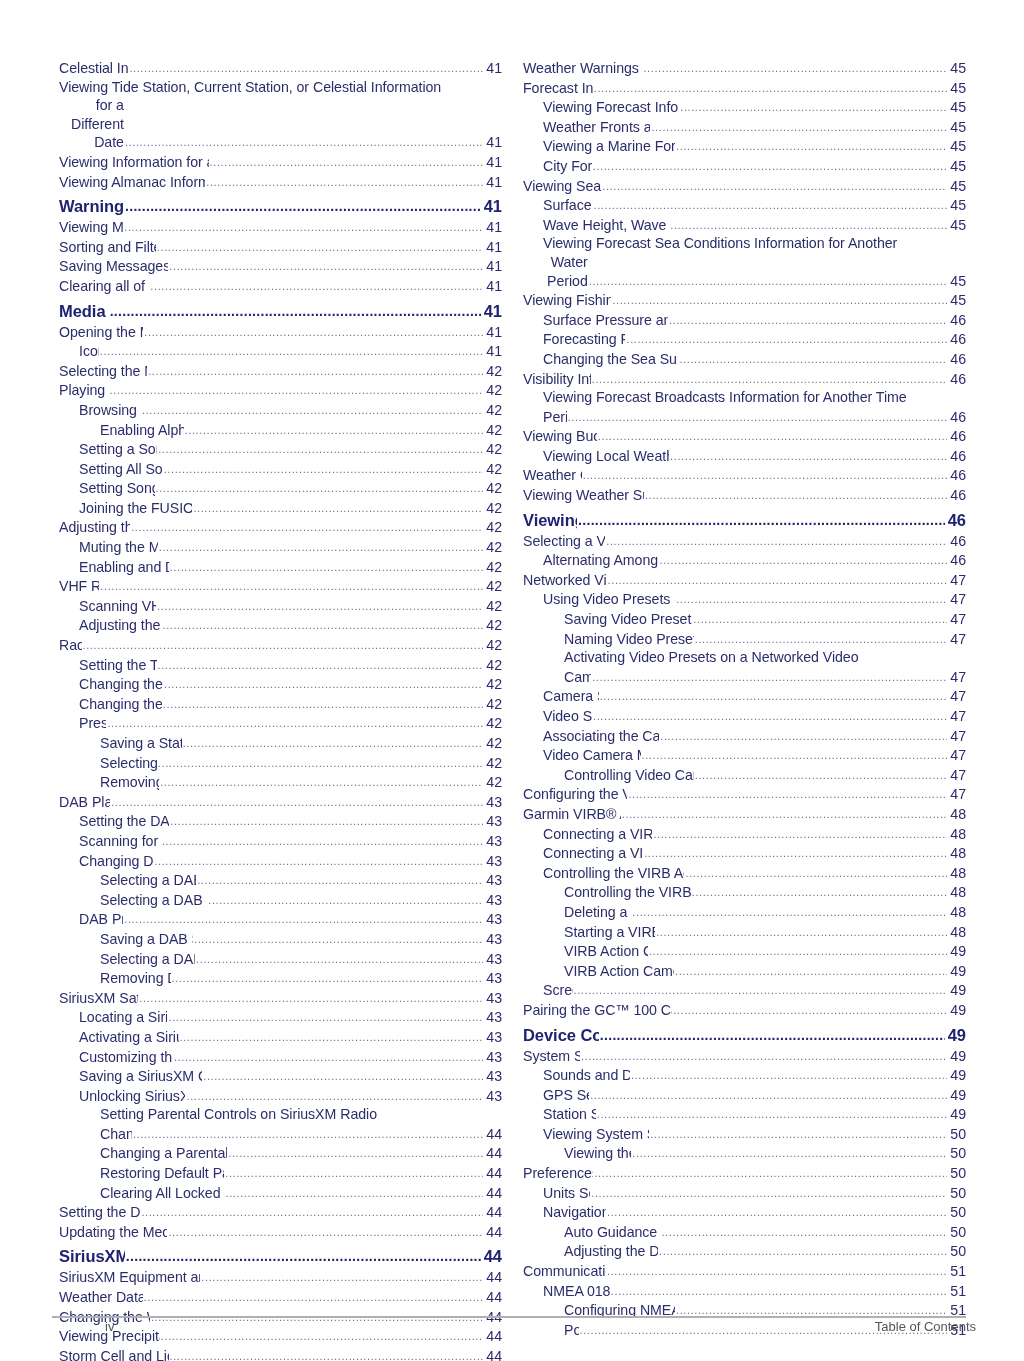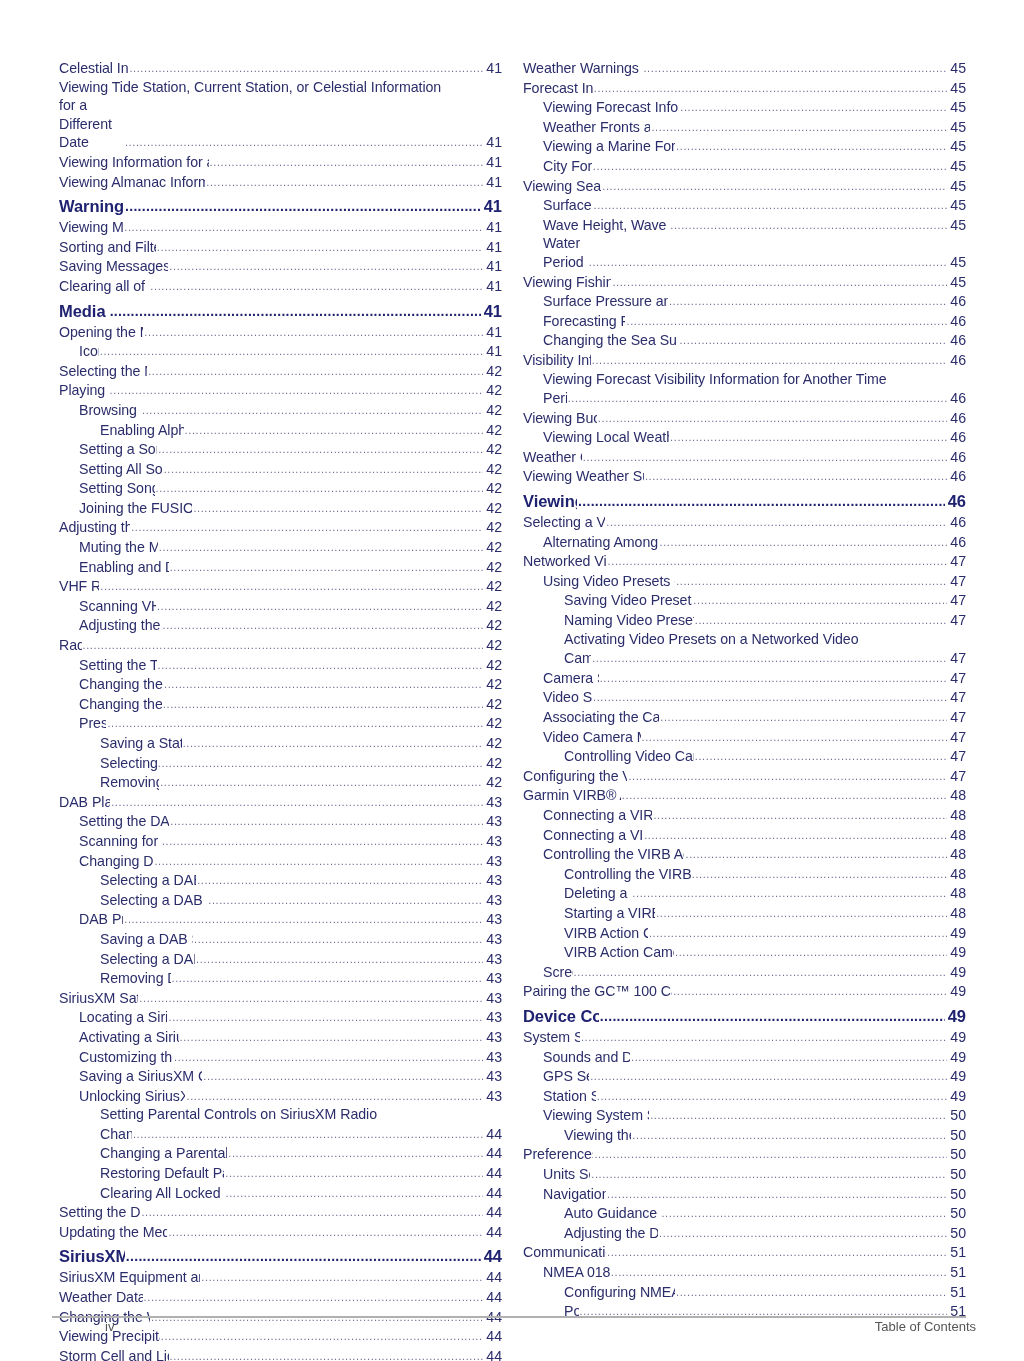--- a/index.html
+++ b/index.html
@@ -11,21 +11,21 @@
   .entry { display:flex; align-items:flex-end; font-size:14.2px; line-height:18.6px;
            white-space:nowrap; letter-spacing:-0.05px; }
   .entry.l1 { padding-left:20px; }
   .entry.l2 { padding-left:41px; }
   .entry .t { flex:0 1 auto; overflow:hidden; }
   .entry .dots { flex:1 1 auto; overflow:hidden; color:#6a6c92; margin:0 1px 0 1px; }
   .entry .dots::before { content:"..................................................................................................................................................................................."; letter-spacing:0.6px; font-size:11px; }
   .entry .p { flex:0 0 auto; padding-left:2px; }
   .entry.wrap { display:block; white-space:normal; }
   .entry.wrap .first { display:block; }
-  .entry.wrap .second { display:flex; align-items:flex-end; }
+  .entry.wrap .second { display:flex; align-items:flex-end;text-align:right; }
   .entry.h { font-weight:bold; font-size:16.5px; line-height:20px; color:#1f2270;
              margin-top:4px; margin-bottom:1px; }
   .entry.h .dots { color:#1f2270; }
   .entry.h .dots::before { font-weight:bold; font-size:14px; letter-spacing:0.3px; }
   .footer-rule { position:absolute; left:52px; top:1316px; width:914px; height:2px; background:#b0b0b0; }
   .footer-left { position:absolute; left:59px; top:1319px; font-size:13px; color:#555;padding-left:46px; }
   .footer-right { position:absolute; right:48px; top:1319px; font-size:13px; color:#555; }
 </style>
 </head>
 <body>
@@ -388,20 +388,21 @@
       <span class="t">Surface Winds</span>
       <span class="dots"></span>
       <span class="p">45</span>
     </div>
     <div class="entry l1">
       <span class="t">Wave Height, Wave Period, and Wave Direction</span>
       <span class="dots"></span>
       <span class="p">45</span>
     </div>
     <div class="entry l1 wrap">
+      <span class="first">Viewing Forecast Sea Conditions Information for Another</span>
       <span class="second">
         <span class="t">Water Period</span>
         <span class="dots"></span>
         <span class="p">45</span>
       </span>
     </div>
     <div class="entry l0">
       <span class="t">Viewing Fishing Information</span>
       <span class="dots"></span>
       <span class="p">45</span>
@@ -420,21 +421,21 @@
       <span class="t">Changing the Sea Surface Temperature Color Range</span>
       <span class="dots"></span>
       <span class="p">46</span>
     </div>
     <div class="entry l0">
       <span class="t">Visibility Information</span>
       <span class="dots"></span>
       <span class="p">46</span>
     </div>
     <div class="entry l1 wrap">
-      <span class="first">Viewing Forecast Visibility Information for Another Time</span>
+      <span class="first">Viewing Forecast Broadcasts Information for Another Time</span>
       <span class="second">
         <span class="t">Period</span>
         <span class="dots"></span>
         <span class="p">46</span>
       </span>
     </div>
     <div class="entry l0">
       <span class="t">Viewing Buoy Reports</span>
       <span class="dots"></span>
       <span class="p">46</span>

